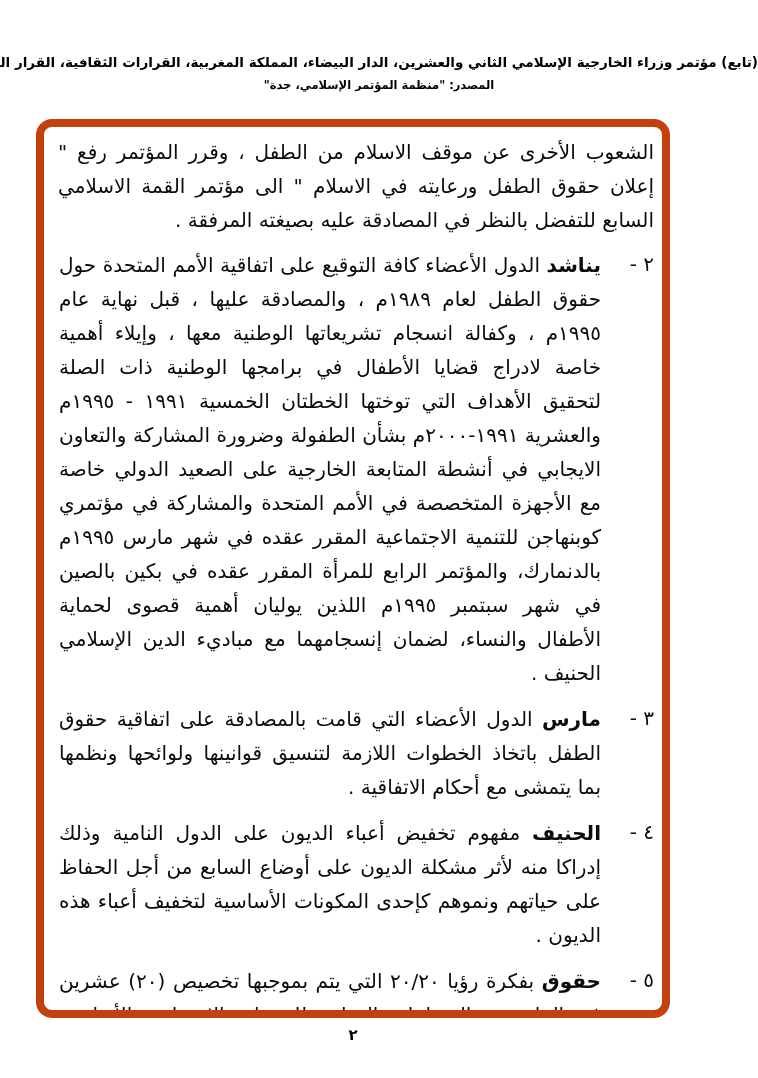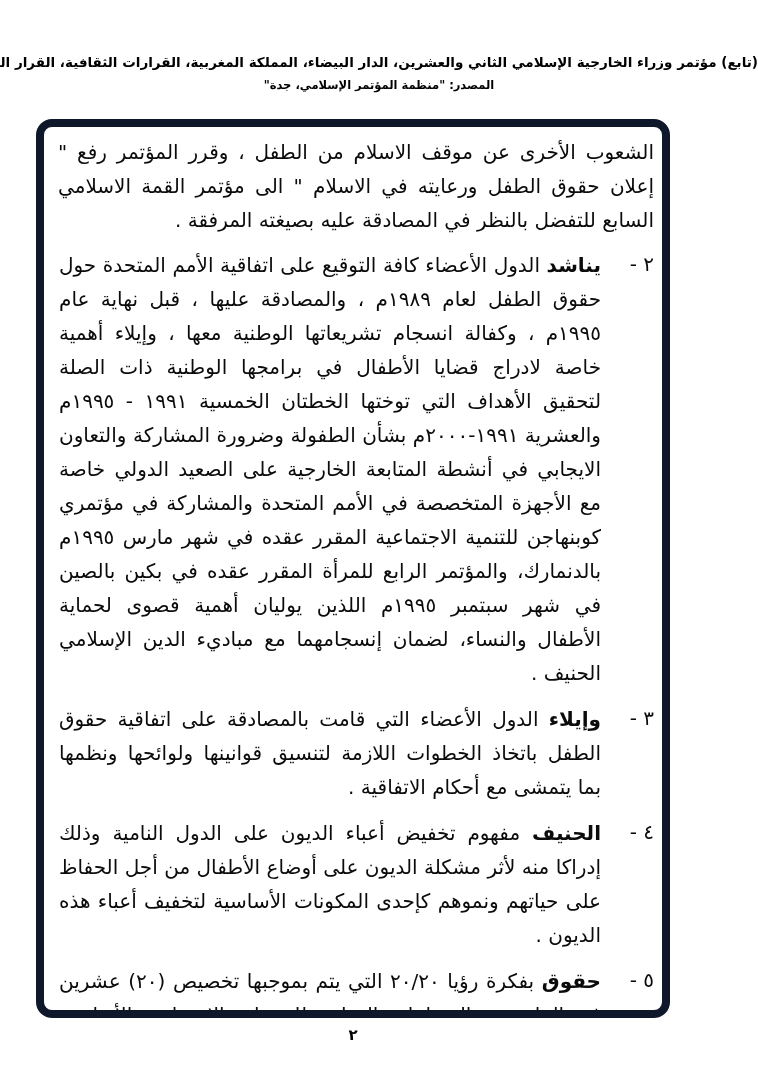--- a/index.html
+++ b/index.html
@@ -27,21 +27,21 @@
   .header-line2{
     font-size:11.5px;
     font-weight:bold;
     margin-top:8px;
   }
   .green-box{
     position:absolute;
     left:36px;top:119px;
     width:634px;height:899px;
     box-sizing:border-box;
-    border:8px solid #0f172a;
+    border:8px solid #c2410c;
     border-radius:16px;
     overflow:hidden;
     background:#fff;
   }
   .content{
     direction:rtl;
     text-align:justify;
     text-justify:inter-word;
     padding:8px 8px 0 14px;
     font-size:20px;
@@ -86,26 +86,26 @@
 
       <p class="intro">الشعوب الأخرى عن موقف الاسلام من الطفل ، وقرر المؤتمر رفع " إعلان حقوق الطفل ورعايته في الاسلام " الى مؤتمر القمة الاسلامي السابع للتفضل بالنظر في المصادقة عليه بصيغته المرفقة .</p>
 
       <div class="item">
         <div class="item-num">٢ -</div>
         <p class="item-body"><span class="kw">يناشد</span><span> الدول الأعضاء كافة التوقيع على اتفاقية الأمم المتحدة حول حقوق الطفل لعام ١٩٨٩م ، والمصادقة عليها ، قبل نهاية عام ١٩٩٥م ، وكفالة انسجام تشريعاتها الوطنية معها ، وإيلاء أهمية خاصة لادراج قضايا الأطفال في برامجها الوطنية ذات الصلة لتحقيق الأهداف التي توختها الخطتان الخمسية ١٩٩١ - ١٩٩٥م والعشرية ١٩٩١-٢٠٠٠م بشأن الطفولة وضرورة المشاركة والتعاون الايجابي في أنشطة المتابعة الخارجية على الصعيد الدولي خاصة مع الأجهزة المتخصصة في الأمم المتحدة والمشاركة في مؤتمري كوبنهاجن للتنمية الاجتماعية المقرر عقده في شهر مارس ١٩٩٥م بالدنمارك، والمؤتمر الرابع للمرأة المقرر عقده في بكين بالصين في شهر سبتمبر ١٩٩٥م اللذين يوليان أهمية قصوى لحماية الأطفال والنساء، لضمان إنسجامهما مع مباديء الدين الإسلامي الحنيف .</span></p>
       </div>
 
       <div class="item">
         <div class="item-num">٣ -</div>
-        <p class="item-body"><span class="kw">وإيلاء</span><span> الدول الأعضاء التي قامت بالمصادقة على اتفاقية حقوق الطفل باتخاذ الخطوات اللازمة لتنسيق قوانينها ولوائحها ونظمها بما يتمشى مع أحكام الاتفاقية .</span></p>
+        <p class="item-body"><span class="kw">مارس</span><span> الدول الأعضاء التي قامت بالمصادقة على اتفاقية حقوق الطفل باتخاذ الخطوات اللازمة لتنسيق قوانينها ولوائحها ونظمها بما يتمشى مع أحكام الاتفاقية .</span></p>
       </div>
 
       <div class="item">
         <div class="item-num">٤ -</div>
-        <p class="item-body"><span class="kw">الحنيف</span><span> مفهوم تخفيض أعباء الديون على الدول النامية وذلك إدراكا منه لأثر مشكلة الديون على أوضاع الأطفال من أجل الحفاظ على حياتهم ونموهم كإحدى المكونات الأساسية لتخفيف أعباء هذه الديون .</span></p>
+        <p class="item-body"><span class="kw">الحنيف</span><span> مفهوم تخفيض أعباء الديون على الدول النامية وذلك إدراكا منه لأثر مشكلة الديون على أوضاع السابع من أجل الحفاظ على حياتهم ونموهم كإحدى المكونات الأساسية لتخفيف أعباء هذه الديون .</span></p>
       </div>
 
       <div class="item">
         <div class="item-num">٥ -</div>
         <p class="item-body"><span class="kw">حقوق</span><span> بفكرة رؤيا ٢٠/٢٠ التي يتم بموجبها تخصيص (٢٠) عشرين في المائة من الميزانيات الوطنية للخدمات الاجتماعية الأساسية وتخصيص نفس النسبة المئوية من المساعدة التنموية الرسمية لنفس هذه القطاعات ويوصي الحكومات الأعضاء بالتنفيذ المناسب لذلك .</span></p>
       </div>
 
     </div>
   </div>
 

